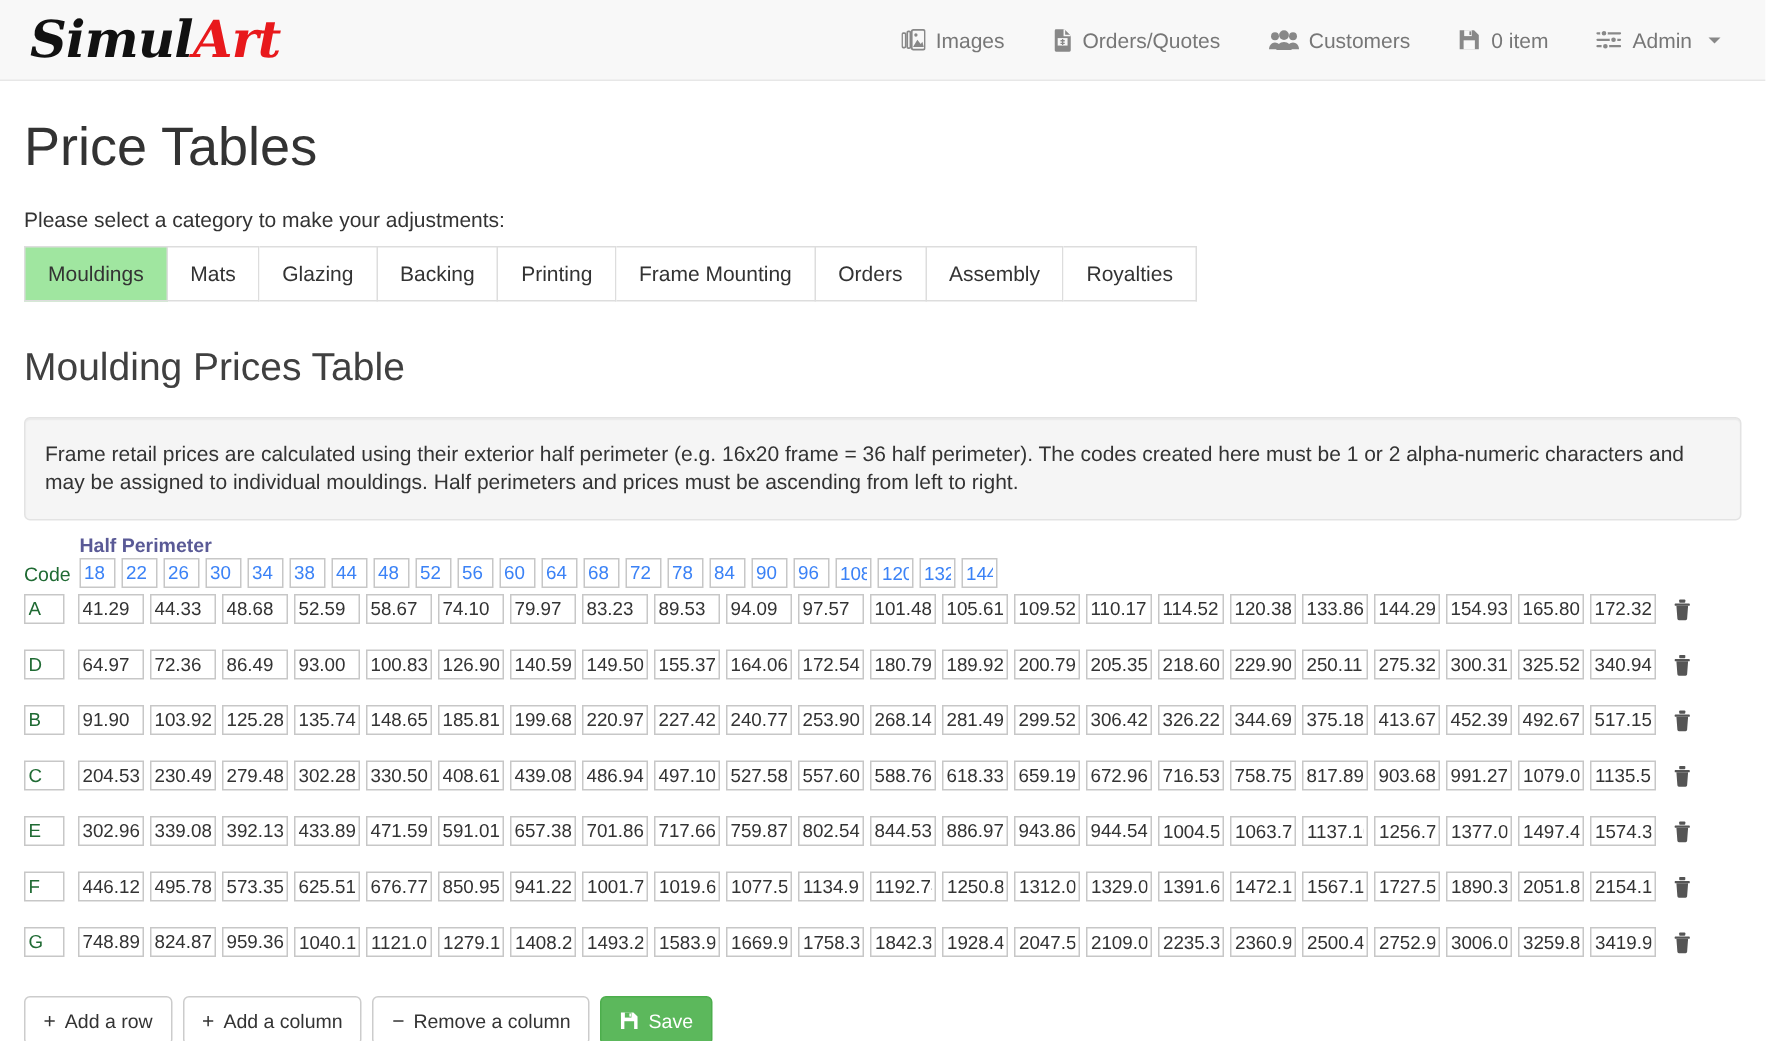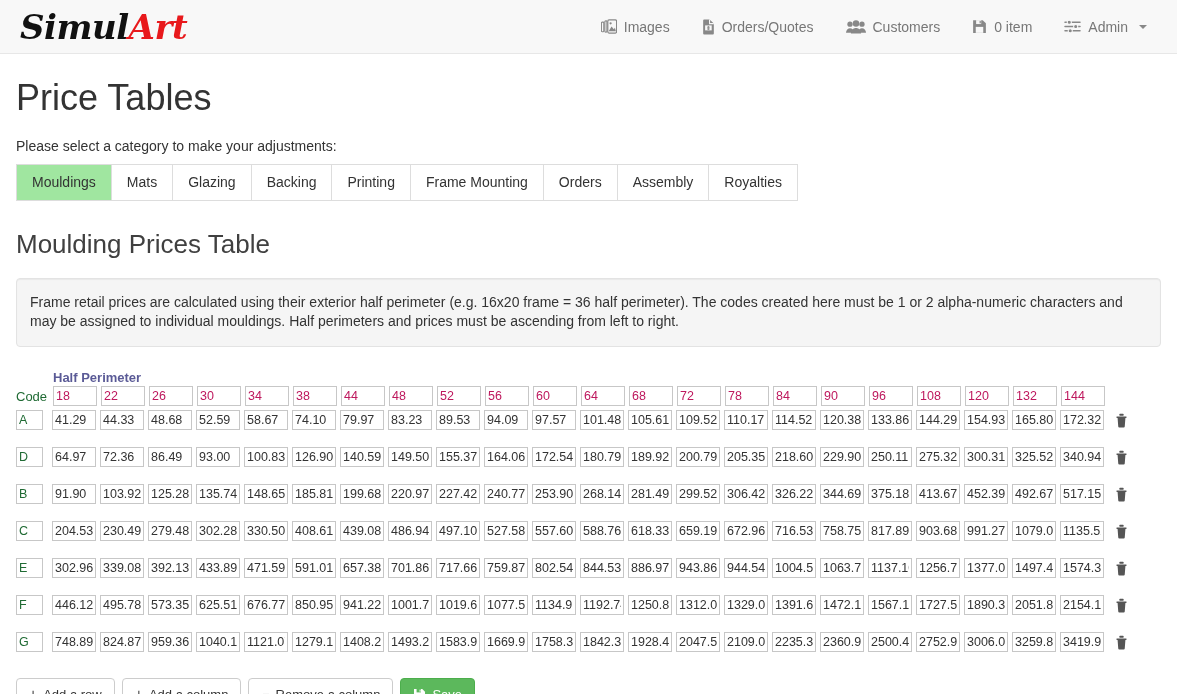--- a/index.html
+++ b/index.html
@@ -109,21 +109,21 @@
     background: #f5f5f5;
     border-radius: 4px;
     padding: 14px 13px;
     font-size: 14px;
     line-height: 1.42;
     color: #333;
     box-shadow: inset 0 1px 1px rgba(0,0,0,.05);
   }
   
   .table-wrap {
-    margin-top: 23px;
+    margin-top: 9px;
     overflow: hidden;
   }
   .hp-label {
     font-size: 13px;
     font-weight: bold;
     color: #5a5a96;
     margin-left: 37px;
     margin-bottom: 1px;
   }
   .grid-row {
@@ -151,22 +151,22 @@
     overflow: hidden;
     text-overflow: clip;
     outline: none;
   }
   .cell.code-cell {
     width: 27px;
     color: #1f6a33;
     margin-right: 9px;
   }
   .cell.hdr {
-    width: 44px;
-    color: #be185d;
+    width: 24px;
+    color: #3b82f6;
     margin-right: 4px;
   }
   .cell.val {
     width: 44px;
     margin-right: 4px;
   }
   .row-gap { height: 17px; }
   .trash-btn {
     display: inline-flex;
     align-items: center;

